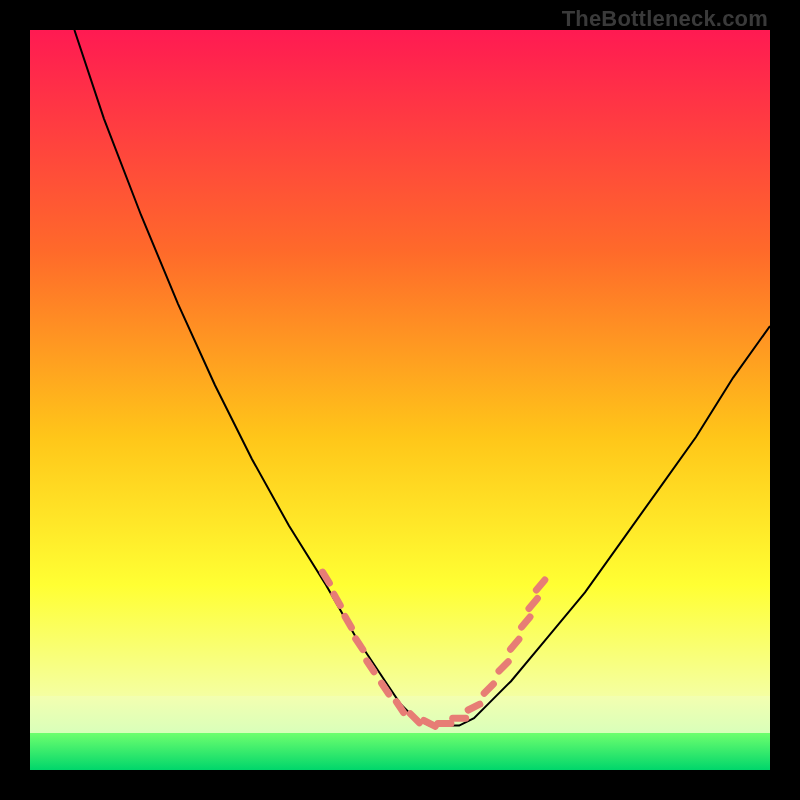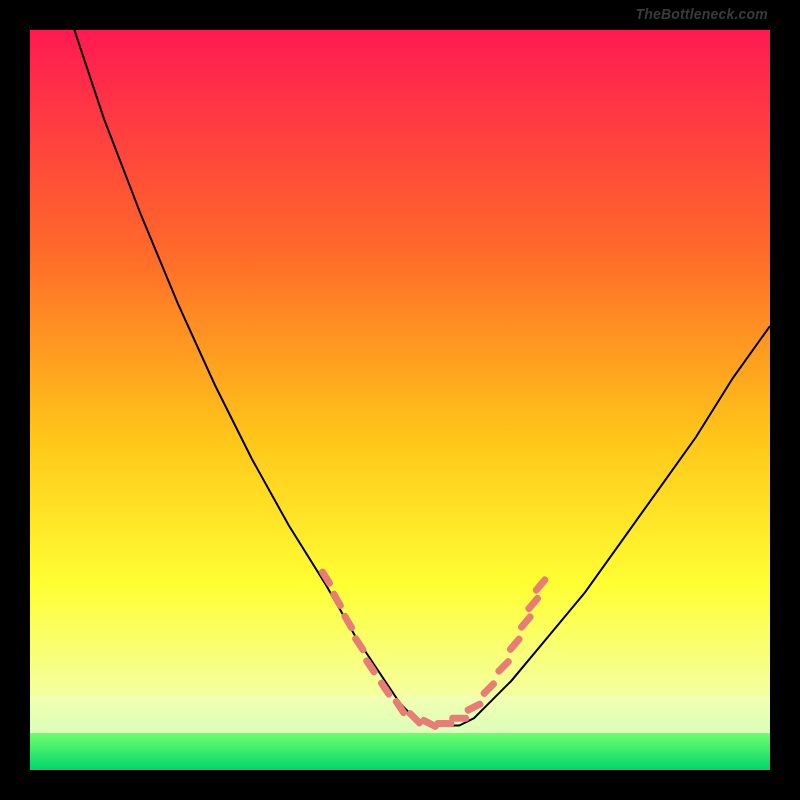--- a/index.html
+++ b/index.html
@@ -32,25 +32,24 @@
   .green-band {
     position: absolute;
     left: 0;
     right: 0;
   }
   .watermark {
     position: absolute;
     top: 6px;
     right: 32px;
     color: #3a3a3a;
-    font-size: 14px;
+    font-size: 22px;
     font-weight: 600;
     letter-spacing: 0.2px;
     user-select: none;
-    font-style: italic;
   }
   svg.curve {
     position: absolute;
     left: 0; top: 0;
     width: 740px;
     height: 740px;
     overflow: visible;
   }
 </style>
 </head>

